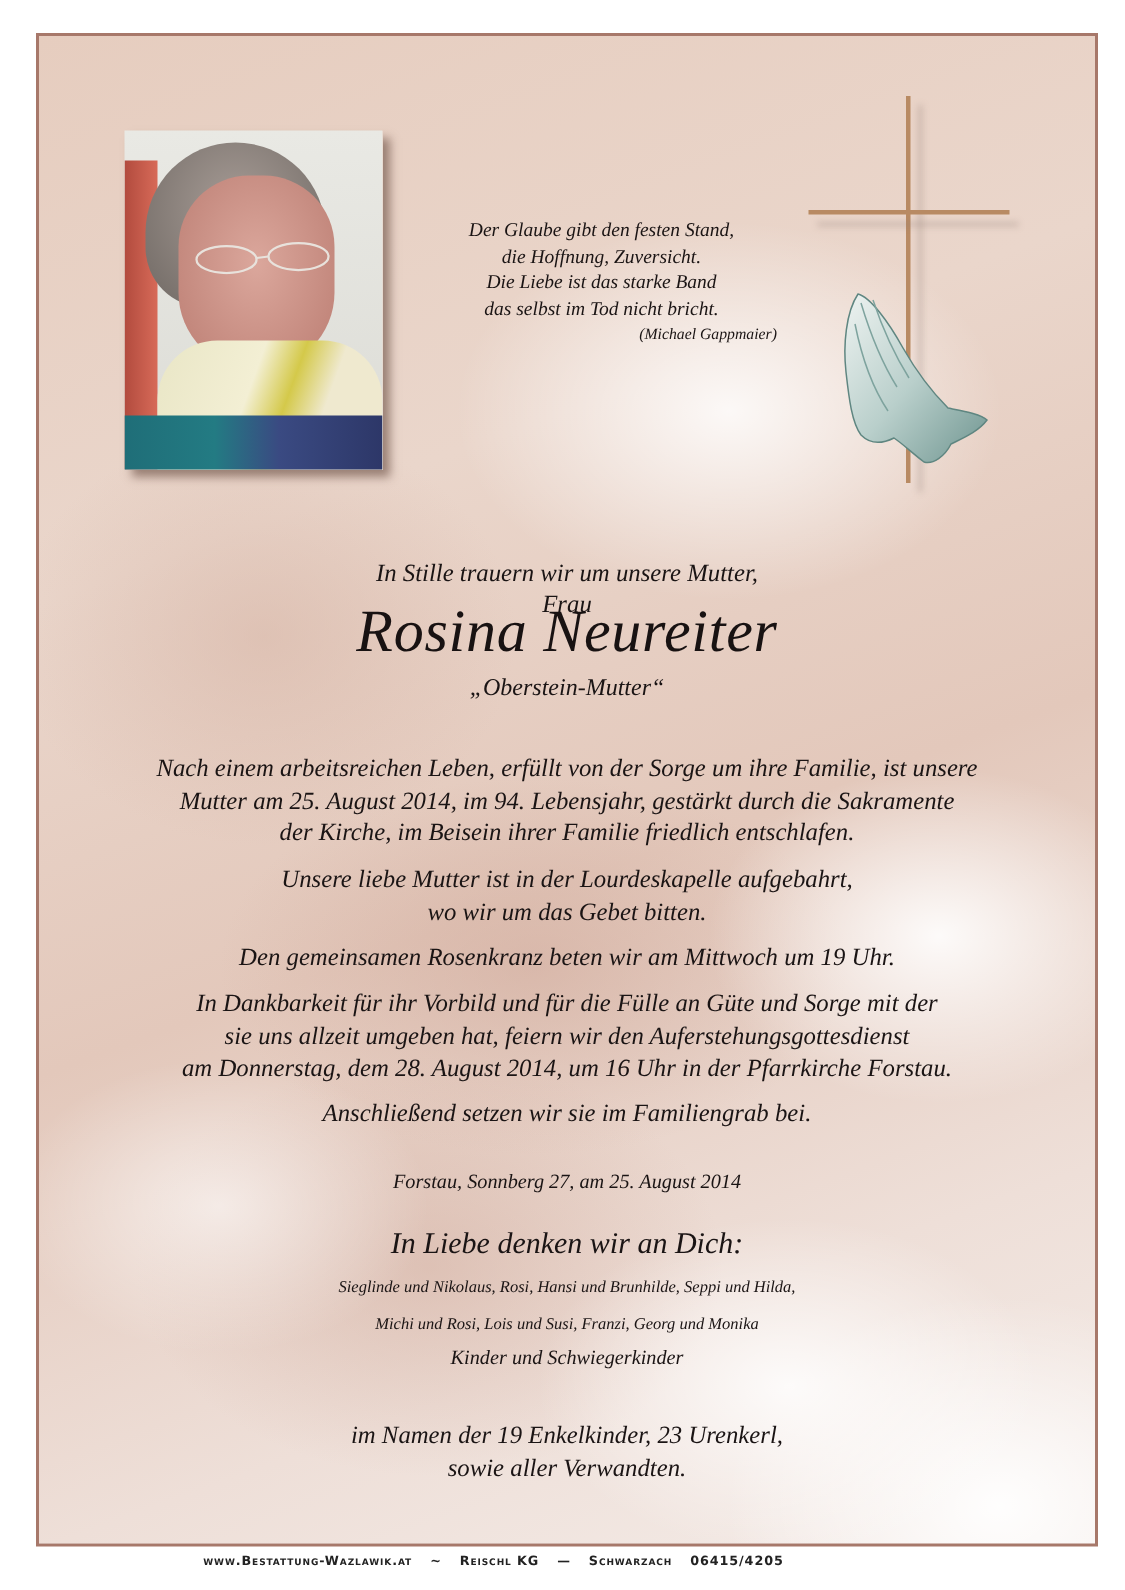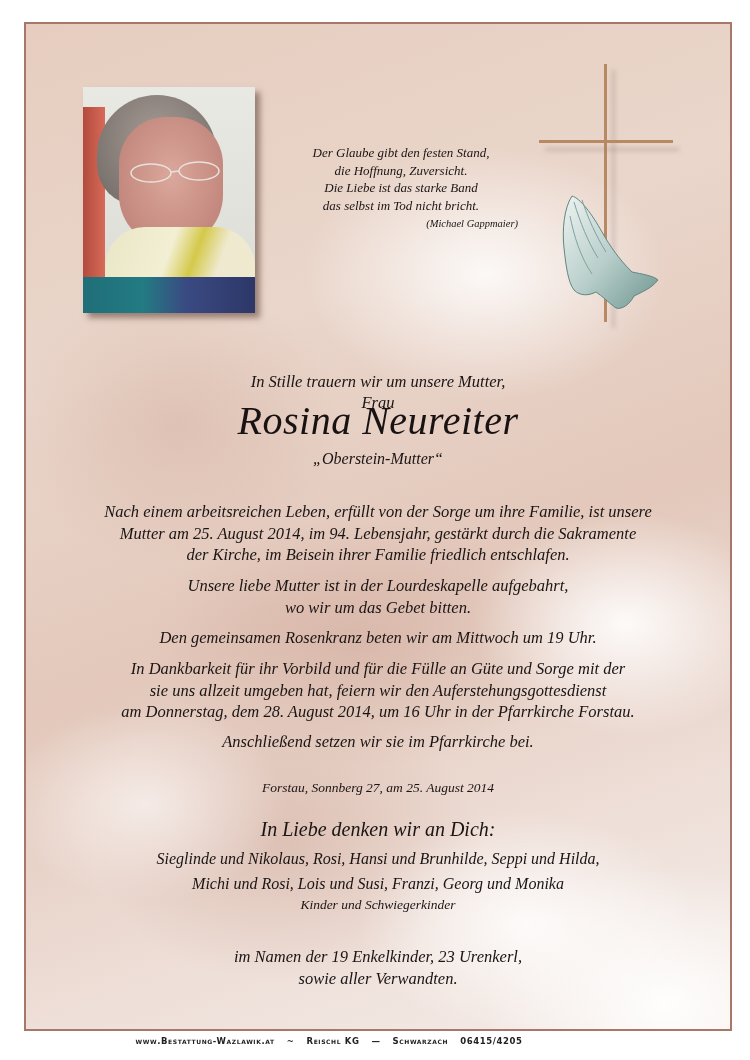--- a/index.html
+++ b/index.html
@@ -46,21 +46,21 @@
   .name { top: 374px; font-size: 40px; line-height: 46px; letter-spacing: 0.5px; color: #181212; }
   .nickname { top: 428px; font-size: 16px; line-height: 14px; }
   .para { font-size: 16.5px; line-height: 21.5px; }
   .p1 { top: 477px; }
   .p2 { top: 551px; }
   .p3 { top: 603px; }
   .p4 { top: 634px; }
   .p5 { top: 707px; }
   .place-date { top: 756px; font-size: 13.5px; line-height: 16px; }
   .love-title { top: 793px; font-size: 20px; line-height: 24px; }
-  .names-list { top: 822px; font-size: 16px; line-height: 25px; text-align: center; }
+  .names-list { top: 822px; font-size: 11px; line-height: 25px; text-align: center; }
   .children-label { top: 873px; font-size: 13.5px; line-height: 16px; }
   .grand { top: 922px; font-size: 16.5px; line-height: 22px; }
   .footer {
     position: absolute; left: 0; top: 1036px; width: 658px; text-align: center;
     font-family: "DejaVu Sans", "Liberation Sans", sans-serif; font-size: 8.5px; font-weight: bold;
     letter-spacing: 0.6px; color: #222; font-variant: small-caps; white-space: pre;
   }
   .footer span { margin: 0 6px; }
   .line { display:block; }
 </style>
@@ -130,21 +130,21 @@
     <span class="line">Den gemeinsamen Rosenkranz beten wir am Mittwoch um 19 Uhr.</span>
   </div>
 
   <div class="main-text para p4">
     <span class="line">In Dankbarkeit für ihr Vorbild und für die Fülle an Güte und Sorge mit der</span>
     <span class="line">sie uns allzeit umgeben hat, feiern wir den Auferstehungsgottesdienst</span>
     <span class="line">am Donnerstag, dem 28. August 2014, um 16 Uhr in der Pfarrkirche Forstau.</span>
   </div>
 
   <div class="main-text para p5">
-    <span class="line">Anschließend setzen wir sie im Pfarrkirche bei.</span>
+    <span class="line">Anschließend setzen wir sie im Familiengrab bei.</span>
   </div>
 
   <div class="main-text place-date">Forstau, Sonnberg 27, am 25. August 2014</div>
 
   <div class="main-text love-title">In Liebe denken wir an Dich:</div>
 
   <div class="main-text names-list">
     <span class="line">Sieglinde und Nikolaus, Rosi, Hansi und Brunhilde, Seppi und Hilda,</span>
     <span class="line">Michi und Rosi, Lois und Susi, Franzi, Georg und Monika</span>
   </div>

